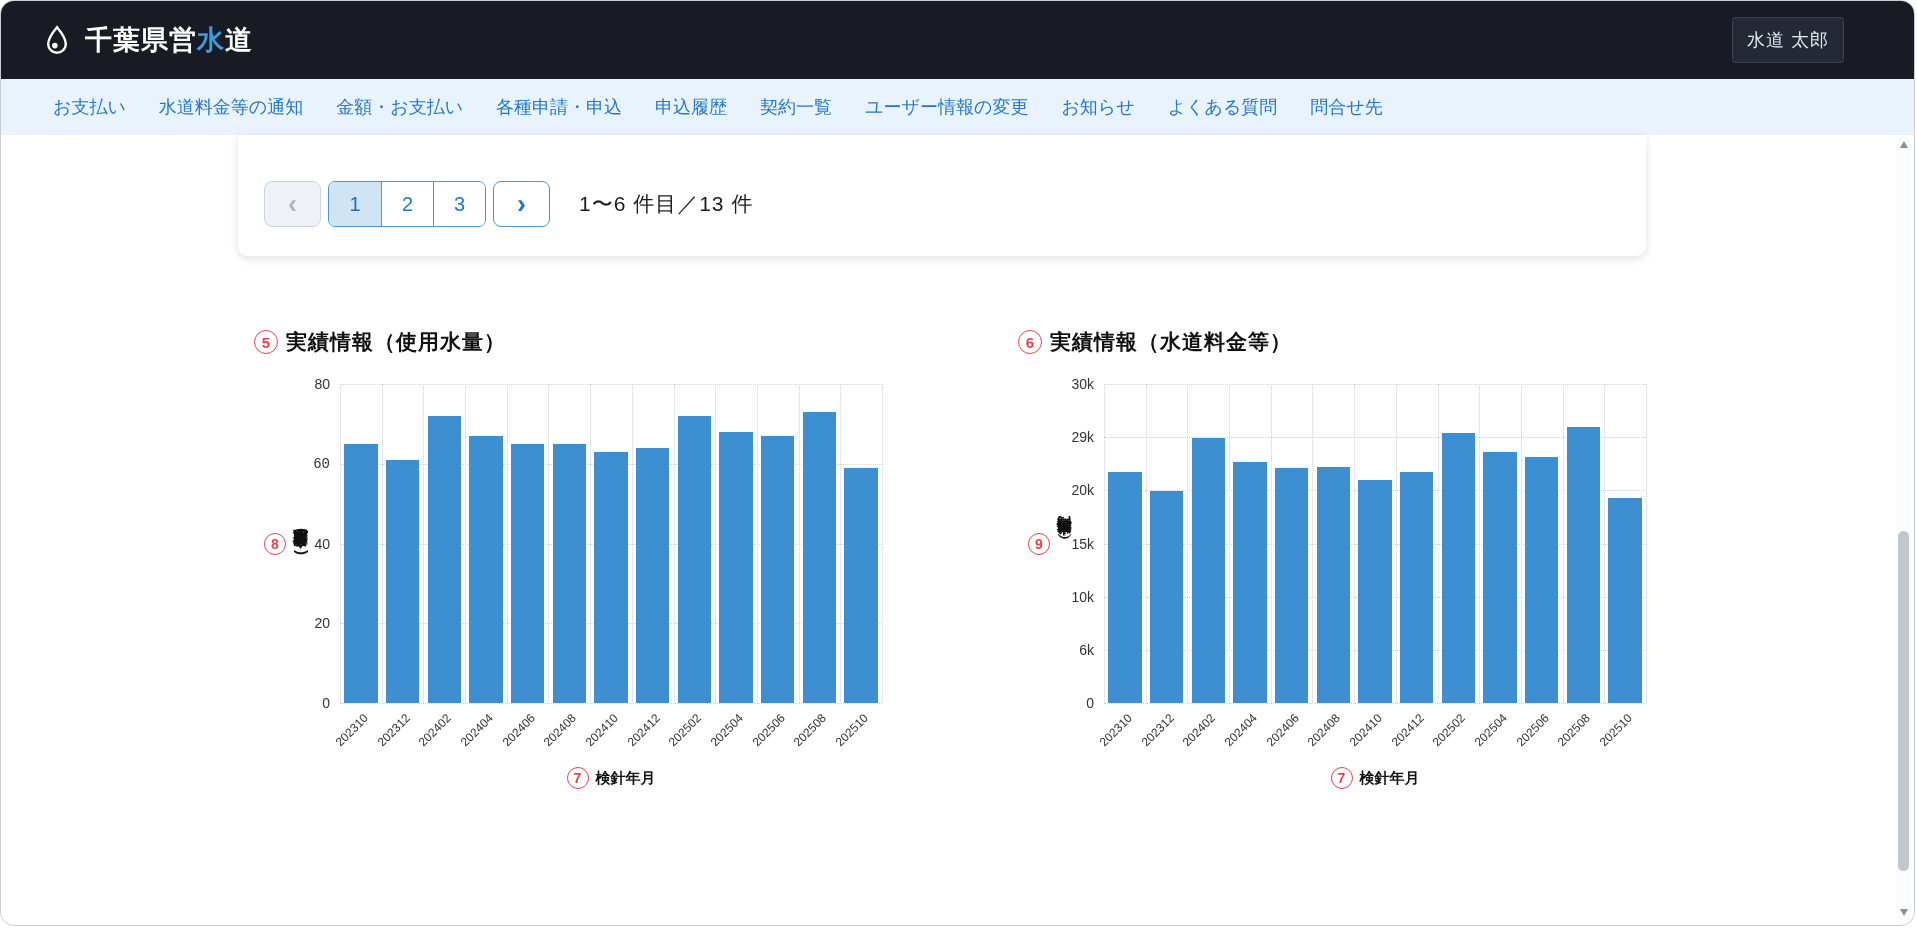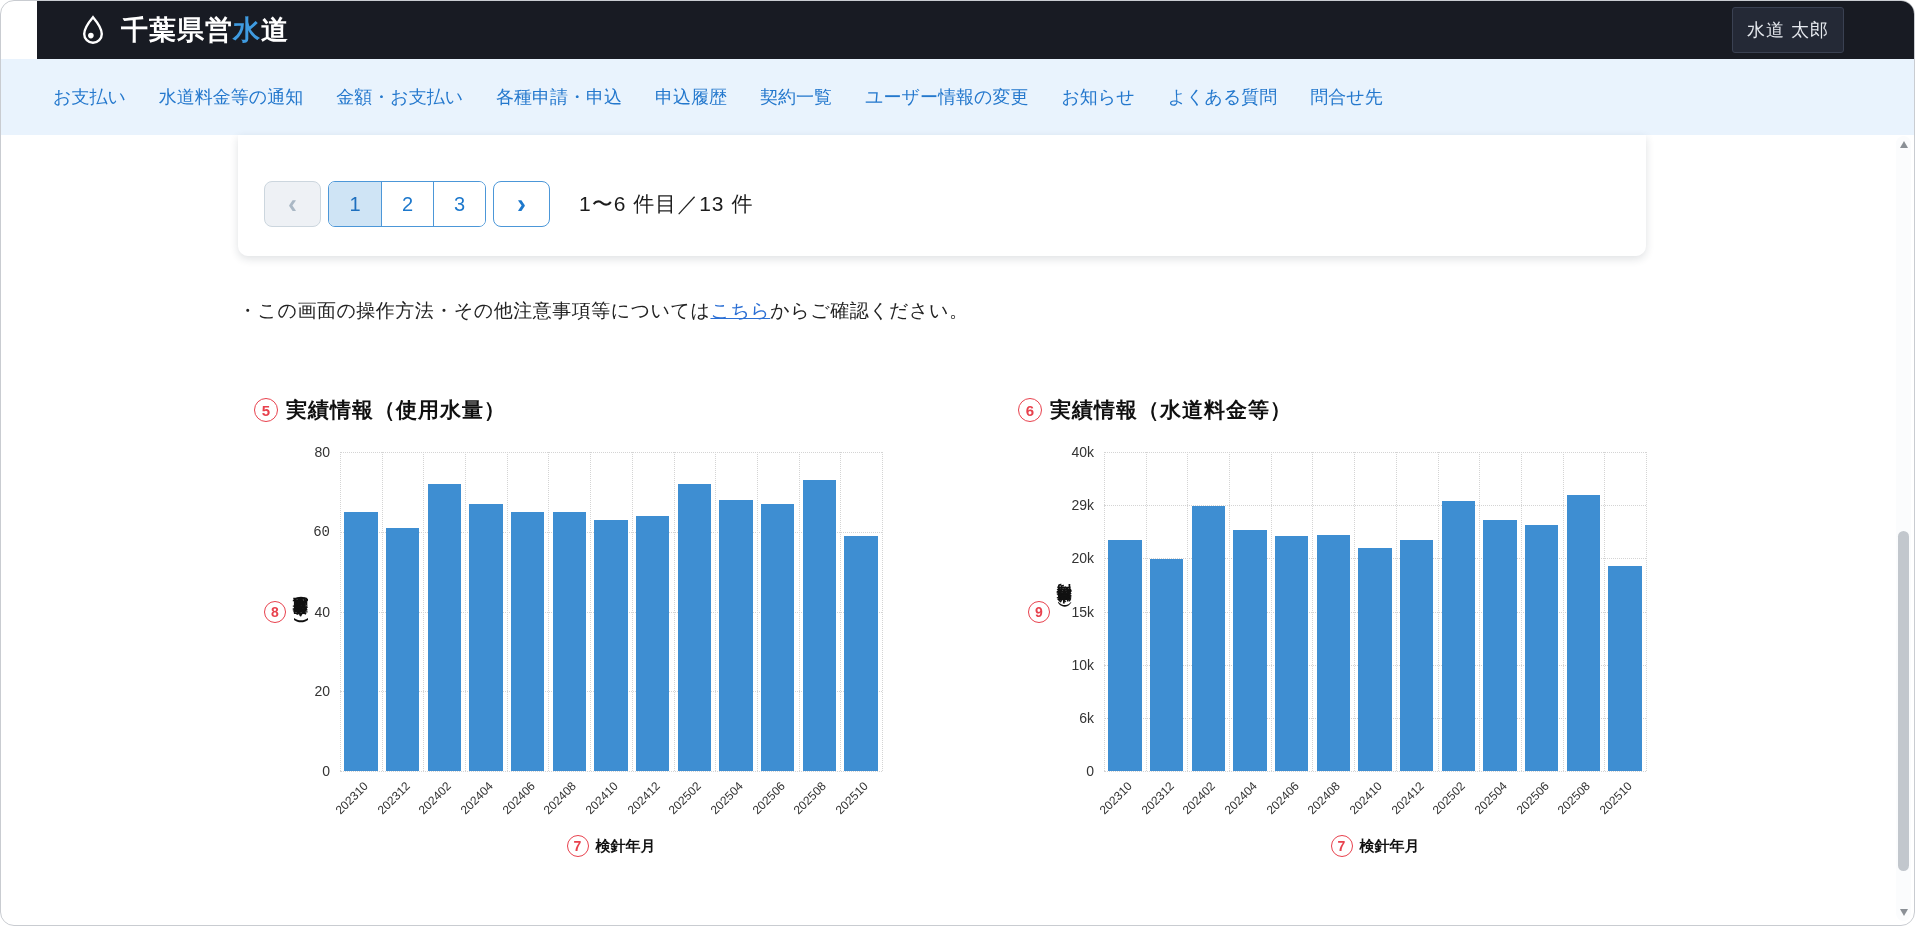--- a/index.html
+++ b/index.html
@@ -7,27 +7,27 @@
     --bar-blue:#3e8ed2;
     --link-blue:#2478cd;
     --header-bg:#181b23;
     --nav-bg:#e9f3fd;
   }
   *{box-sizing:border-box;}
   html,body{margin:0;padding:0;background:#fff;font-family:"Liberation Sans","DejaVu Sans",sans-serif;}
   .page{position:relative;width:1915px;height:926px;border:1px solid #c9ccd1;border-radius:14px;overflow:hidden;background:#fff;}
 
   
-  .app-header{height:58px;background:var(--header-bg);display:flex;align-items:center;padding:0 40px;color:#fff;margin-left:36px;}
+  .app-header{height:78px;background:var(--header-bg);display:flex;align-items:center;padding:0 40px;color:#fff;}
   .brand{display:flex;align-items:center;gap:12px;font-size:27px;font-weight:600;letter-spacing:1px;}
   .brand .accent{color:#3f9be0;}
   .user-chip{margin-left:auto;margin-right:30px;background:#242936;border:1px solid #3a4152;color:#e6e9ef;font-size:18px;padding:10px 14px;border-radius:3px;letter-spacing:1px;}
 
   
-  .main-nav{height:76px;background:var(--nav-bg);display:flex;align-items:center;padding:0 52px;gap:33px;}
+  .main-nav{height:56px;background:var(--nav-bg);display:flex;align-items:center;padding:0 52px;gap:33px;}
   .nav-item{color:var(--link-blue);font-size:18px;cursor:pointer;white-space:nowrap;}
 
   
   .main{margin-left:237px;width:1408px;}
 
   .pager-card{width:1408px;height:121px;background:#fff;border-radius:0 0 10px 10px;
     box-shadow:0 3px 9px rgba(30,40,60,.14);padding:46px 0 0 26px;display:flex;align-items:flex-start;}
   .pager-row{display:flex;align-items:center;gap:7px;}
   .pager-btn{height:46px;display:flex;align-items:center;justify-content:center;cursor:pointer;}
   .pager-chevron{width:57px;border-radius:8px;font-size:27px;font-weight:bold;}
@@ -118,21 +118,20 @@
           <div class="page-btn">2</div>
           <div class="page-btn">3</div>
         </div>
         <div class="pager-btn pager-chevron pager-next">
           <span>›</span>
         </div>
         <div class="pager-summary">1〜6 件目／13 件</div>
       </div>
     </section>
 
-    <p class="note-line"><span>・</span><span>この画面の操作方法・その他注意事項等については</span><a class="note-link">こちら</a><span>からご確認ください。</span></p>
 
     <div class="charts-row">
 
       <section class="chart">
         <div class="chart-title">
           <span class="badge badge-lg">5</span>
           <h2>実績情報（使用水量）</h2>
         </div>
         <div class="chart-body">
           <div class="ylabel-col">
@@ -215,21 +214,21 @@
               <div class="ytick" style="top: 265.833px;">6k</div>
               <div class="gridline-h" style="top: 212.667px;"></div>
               <div class="ytick" style="top: 212.667px; margin-left: 18px;">10k</div>
               <div class="gridline-h" style="top: 159.5px;"></div>
               <div class="ytick" style="top: 159.5px;">15k</div>
               <div class="gridline-h" style="top: 106.333px;"></div>
               <div class="ytick" style="top: 106.333px;">20k</div>
               <div class="gridline-h" style="top: 53.1667px;"></div>
               <div class="ytick" style="top: 53.1667px;">29k</div>
               <div class="gridline-h" style="top: 0px;"></div>
-              <div class="ytick" style="top: 0px;">40k</div>
+              <div class="ytick" style="top: 0px;">30k</div>
               <div class="gridline-v" style="left: 0px;"></div>
               <div class="gridline-v" style="left: 41.6923px;"></div>
               <div class="gridline-v" style="left: 83.3846px;"></div>
               <div class="gridline-v" style="left: 125.077px;"></div>
               <div class="gridline-v" style="left: 166.769px;"></div>
               <div class="gridline-v" style="left: 208.462px;"></div>
               <div class="gridline-v" style="left: 250.154px;"></div>
               <div class="gridline-v" style="left: 291.846px;"></div>
               <div class="gridline-v" style="left: 333.538px;"></div>
               <div class="gridline-v" style="left: 375.231px;"></div>

